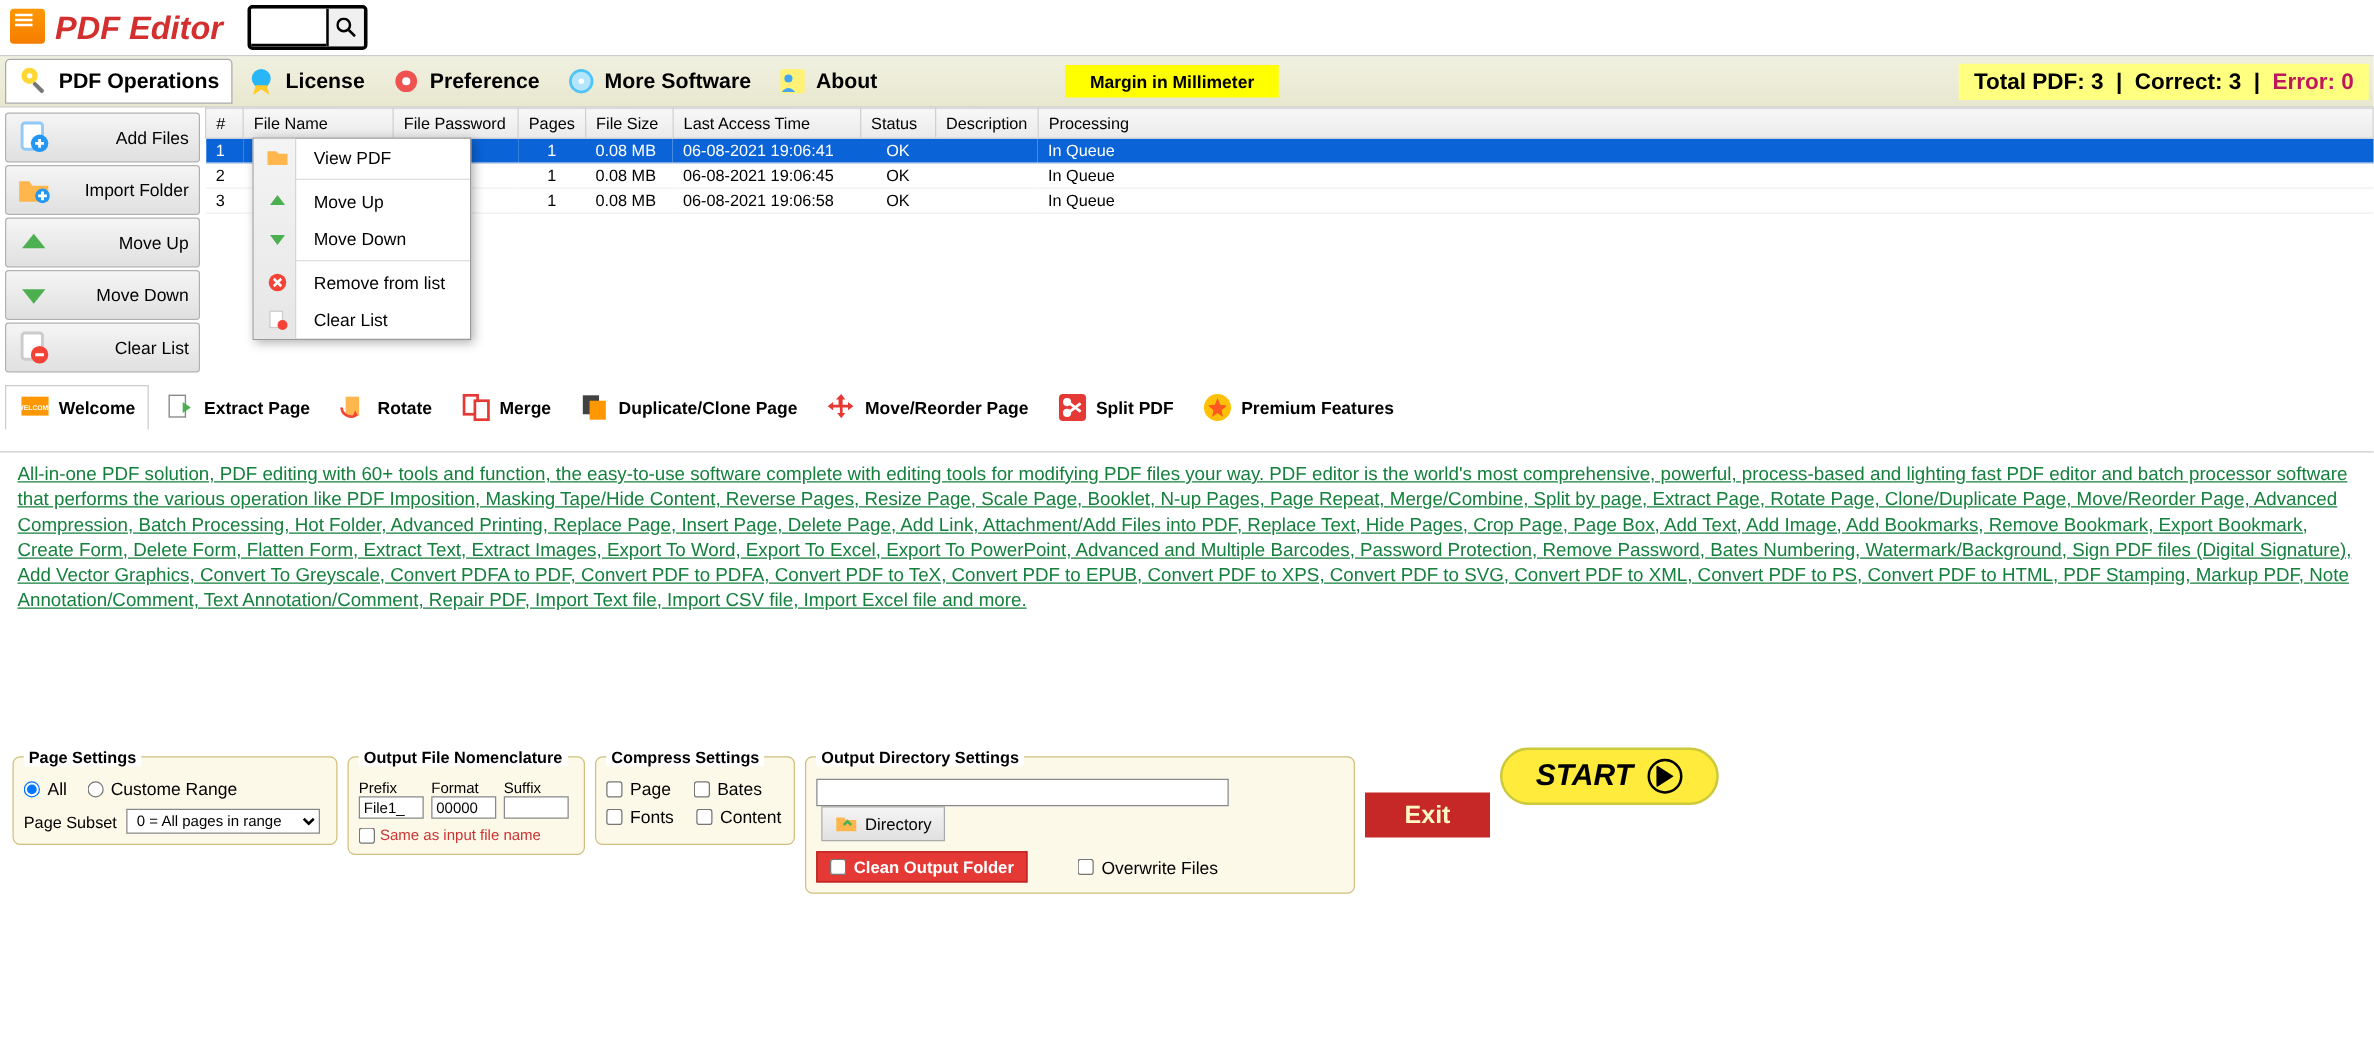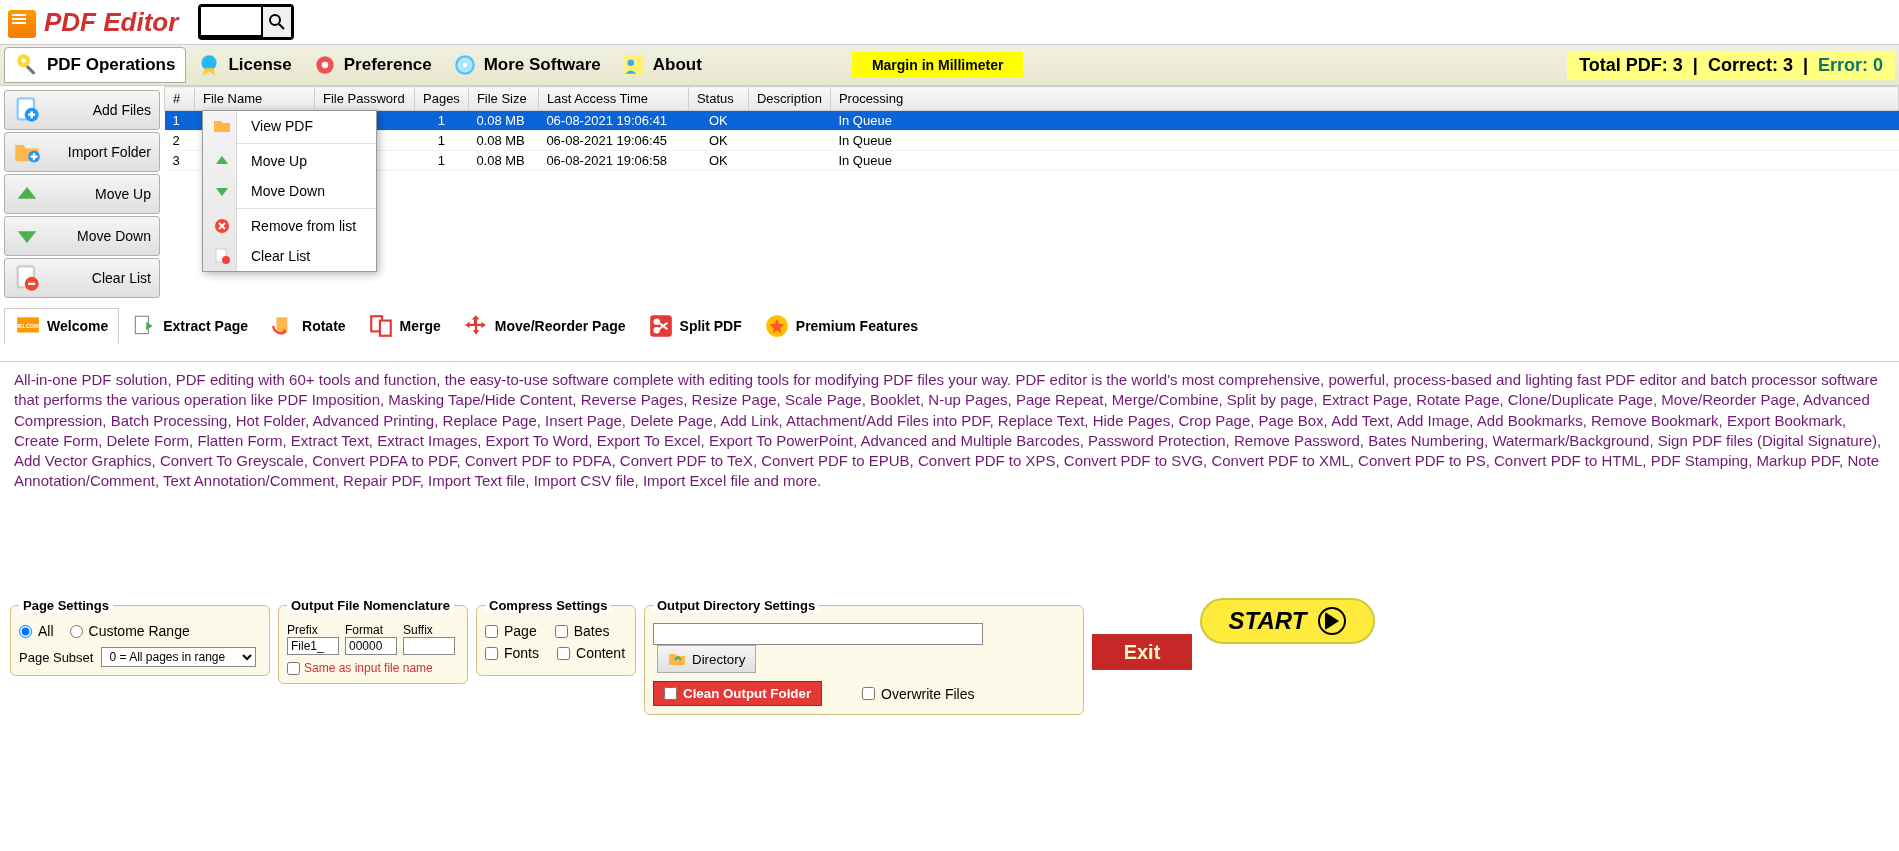--- a/index.html
+++ b/index.html
@@ -1,51 +1,51 @@
 <!DOCTYPE html>
 <html><head>
 <meta charset="utf-8">
 <style>
 * { box-sizing: border-box; margin: 0; padding: 0; }
 body { font-family: "Segoe UI", Arial, sans-serif; font-size: 13px; background: #fff; color: #000; width: 1899px; }
 .top-bar { display: flex; align-items: center; padding: 4px 8px; gap: 20px; }
-.logo-wrap { display: flex; align-items: flex-end; gap: 8px; }
+.logo-wrap { display: flex; align-items: flex-start; gap: 8px; }
 .logo-icon { width: 28px; height: 28px; background: linear-gradient(#ff9800, #f57c00); border-radius: 3px; position: relative; }
 .logo-icon::after { content: ""; position: absolute; left: 4px; top: 4px; width: 14px; height: 2px; background: #fff; box-shadow: 0 4px 0 #fff, 0 8px 0 #fff; }
 .logo-text { font-size: 26px; font-weight: 700; color: #d32f2f; font-style: italic; }
 .search-wrap { display: flex; align-items: center; border: 3px solid #000; border-radius: 4px; height: 36px; }
 .search-input { border: none; width: 60px; height: 100%; padding: 0 4px; font-size: 14px; outline: none; border-bottom: 2px solid #000; }
 .search-btn { width: 30px; height: 100%; background: #f0f0f0; border: none; border-left: 2px solid #000; display: flex; align-items: center; justify-content: center; cursor: pointer; }
 .menu-bar { background: linear-gradient(#f0f0e0, #e8e8d0); border-top: 1px solid #ccc; border-bottom: 1px solid #ccc; display: flex; align-items: center; padding: 2px 4px; }
 .menu-item { display: flex; align-items: center; gap: 6px; padding: 4px 10px; font-weight: 600; font-size: 17px; cursor: pointer; }
 .menu-item:first-child { background: #fff; border: 1px solid #aaa; border-radius: 4px 4px 0 0; }
 .menu-badge { margin-left: auto; background: #ffff00; padding: 5px 20px; font-weight: 600; font-size: 14px; }
 .menu-stats { background: #ffff80; padding: 4px 12px; font-weight: 700; font-size: 18px; }
-.error-stat { color: #0f766e; }
+.error-stat { color: #be185d; }
 .main-row { display: flex; }
 .left-sidebar { width: 164px; padding: 4px; }
 .side-btn { width: 100%; height: 40px; margin-bottom: 2px; background: linear-gradient(#f5f5f5, #e0e0e0); border: 1px solid #b0b0b0; border-radius: 3px; display: flex; align-items: center; padding: 0 8px; cursor: pointer; font-size: 14px; }
 .side-btn .icn { width: 28px; height: 28px; margin-right: 4px; flex-shrink: 0; }
 .side-btn span { flex: 1; text-align: right; }
 .grid-area { flex: 1; position: relative; }
 table.grid { width: 100%; border-collapse: collapse; font-size: 13px; }
 table.grid th { background: linear-gradient(#f8f8f8, #eaeaea); border: 1px solid #d0d0d0; padding: 4px 8px; text-align: left; font-weight: 400; }
 table.grid td { border-bottom: 1px solid #f0f0f0; padding: 2px 8px; }
 table.grid tr.selected td { background: #0a64d8; color: #fff; }
 .ctx-menu { position: absolute; left: 38px; top: 24px; width: 175px; background: #fff; border: 1px solid #999; box-shadow: 2px 2px 8px rgba(0,0,0,0.3); z-index: 10; }
 .ctx-item { display: flex; align-items: center; gap: 10px; padding: 6px 10px; cursor: pointer; font-size: 14px; }
 .ctx-sep { height: 1px; background: #ddd; margin: 2px 0; }
 .ctx-icon-strip { position: absolute; left: 0; top: 0; bottom: 0; width: 34px; background: linear-gradient(#f4f4f4, #e6e6e6); border-right: 1px solid #d6d6d6; }
 .ctx-item .cicon { width: 18px; height: 18px; z-index: 1; flex-shrink: 0; }
 .ctx-item .clabel { z-index: 1; margin-left: 10px; }
 .tab-bar { display: flex; align-items: center; border-bottom: 1px solid #ccc; padding: 2px 4px 18px; gap: 2px; margin-top: 2px; }
 .tab { display: flex; align-items: center; gap: 6px; padding: 4px 10px; font-weight: 600; font-size: 14px; cursor: pointer; }
 .tab.active { background: #fff; border: 1px solid #ccc; border-bottom: 1px solid #fff; margin-bottom: -1px; }
 .tab .ticn { width: 26px; height: 26px; flex-shrink: 0; }
-.content-text { padding: 8px 14px; font-size: 15px; line-height: 1.35; color: #701a75; min-height: 230px; }
+.content-text { padding: 8px 14px; font-size: 15px; line-height: 1.35; color: #15803d; min-height: 230px; text-decoration: underline; }
 .bottom-panel { display: flex; gap: 8px; padding: 6px 10px; align-items: flex-start; }
 .fs { border: 1px solid #d0c080; background: #fdf9e8; padding: 4px 8px 8px; border-radius: 6px; }
 .fs-title { font-weight: 700; font-size: 13px; margin-top: -12px; background: #fff; display: inline-block; padding: 0 4px; }
 .fs-body { padding-top: 6px; }
 .radio-row { display: flex; gap: 16px; align-items: center; margin-bottom: 8px; }
 .small-label { font-size: 13px; }
 select, input[type="text"].fin { border: 1px solid #888; font-size: 12px; padding: 1px 3px; background: #fff; }
 .nom-cols { display: flex; gap: 6px; }
 .nom-col { display: flex; flex-direction: column; }
 .nom-col label { font-size: 12px; }
@@ -289,20 +289,27 @@
   </div>
   <div class="tab">
     <svg class="ticn" viewBox="0 0 24 24">
         <rect x="3" y="3" width="10" height="14" fill="#fff" stroke="#e53935" stroke-width="2"></rect>
         <rect x="11" y="7" width="10" height="14" fill="#fff" stroke="#e53935" stroke-width="2"></rect>
       </svg>
     <span>Merge</span>
   </div>
   <div class="tab">
     <svg class="ticn" viewBox="0 0 24 24">
+        <rect x="3" y="3" width="12" height="14" fill="#424242"></rect>
+        <rect x="8" y="7" width="12" height="14" fill="#ff9800"></rect>
+      </svg>
+    <span>Duplicate/Clone Page</span>
+  </div>
+  <div class="tab">
+    <svg class="ticn" viewBox="0 0 24 24">
         <path d="M12 2l3 4h-2v4h4V8l4 3-4 3v-2h-4v4h2l-3 4-3-4h2v-4H6v2l-4-3 4-3v2h4V6H8z" fill="#e53935"></path>
       </svg>
     <span>Move/Reorder Page</span>
   </div>
   <div class="tab">
     <svg class="ticn" viewBox="0 0 24 24">
         <rect x="2" y="2" width="20" height="20" rx="3" fill="#e53935"></rect>
         <circle cx="8" cy="8" r="3" fill="#fff"></circle>
         <circle cx="8" cy="16" r="3" fill="#fff"></circle>
         <path d="M10 9l8 6M10 15l8-6" stroke="#fff" stroke-width="2"></path>

